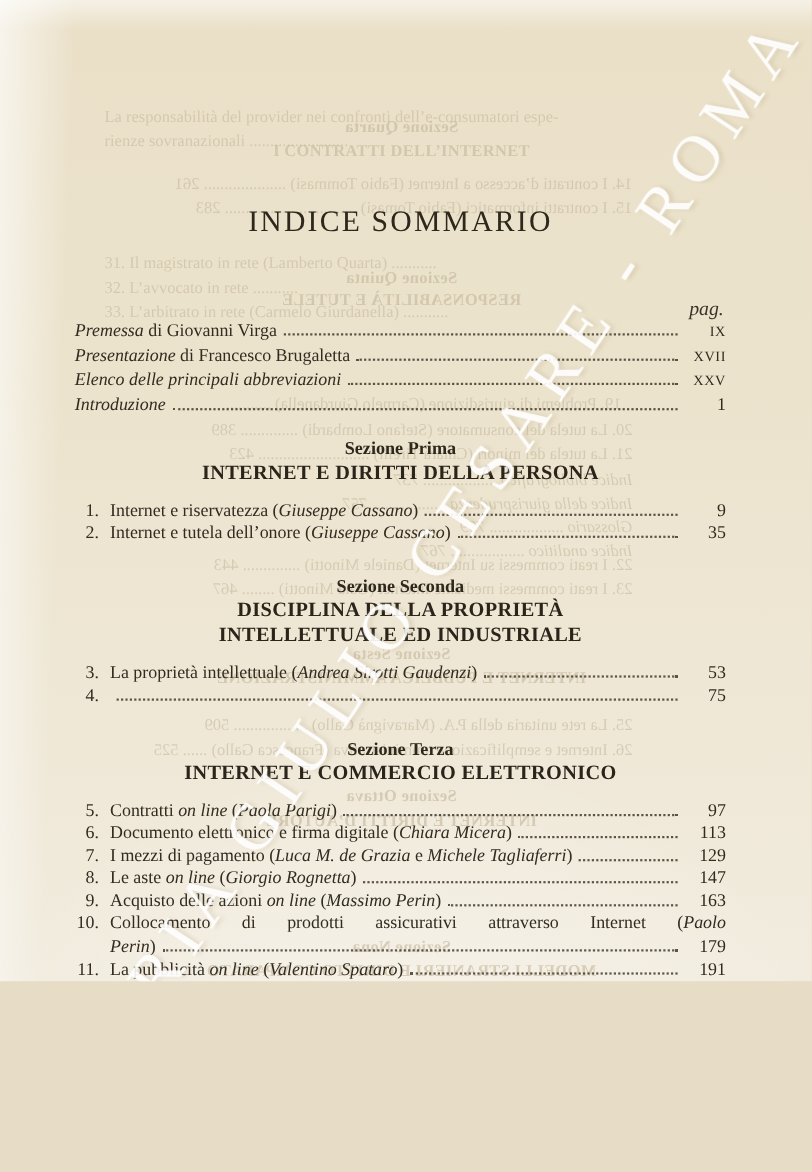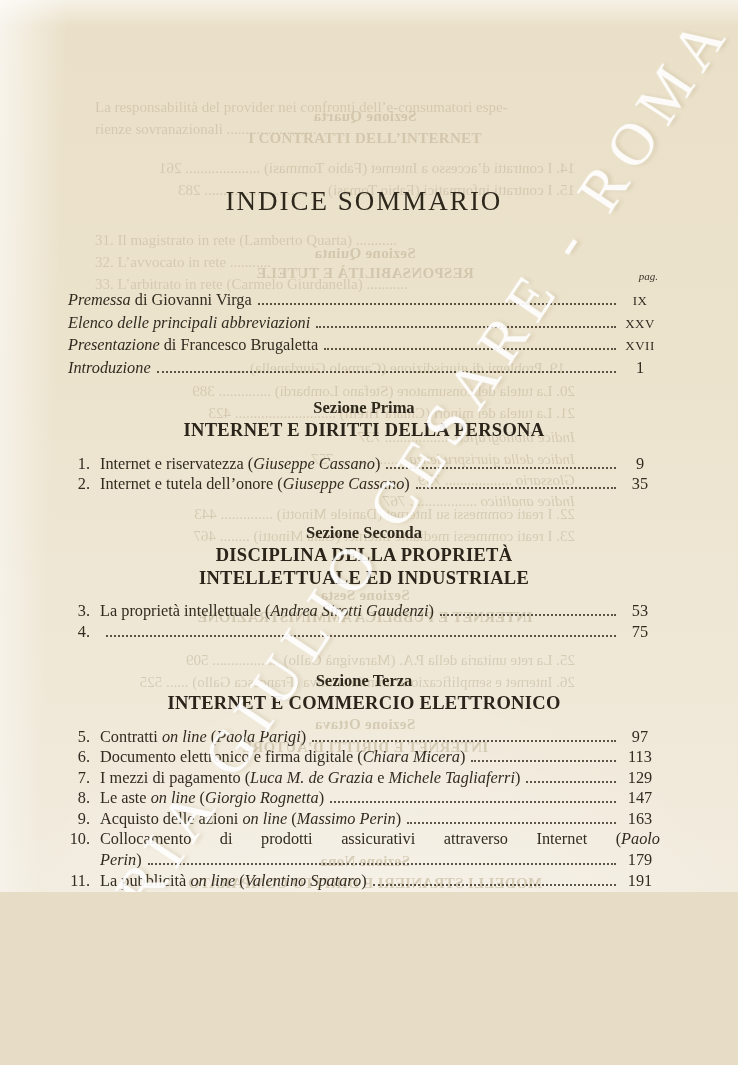--- a/index.html
+++ b/index.html
@@ -23,31 +23,31 @@
   .bleed .i{font-style:italic;}
   .bleed .mir{transform:scaleX(-1);}
   .bleed .c{text-align:center;}
   
   .content{position:absolute;left:68px;top:0;width:592px;height:100%;z-index:2;}
   .title{
     position:absolute;top:186px;left:0;right:0;text-align:center;
     font-size:27px;letter-spacing:2px;color:#2e271c;
   }
   .paglabel{
-    position:absolute;top:270px;right:2px;font-style:italic;font-size:11px;color:#3a332a;margin-left:13px;
+    position:absolute;top:270px;right:2px;font-style:italic;font-size:18px;color:#3a332a;margin-left:13px;
   }
   .fm{position:absolute;top:289px;left:0;right:0;}
   .row{display:flex;align-items:baseline;line-height:21.7px;font-size:16.3px;}
   .num{width:22px;flex:none;text-align:right;}
   .gap{width:10px;flex:none;}
   .txt{flex:none;white-space:nowrap;}
   .txt.justify{flex:1;text-align:justify;text-align-last:justify;white-space:normal;}
   .it{font-style:italic;}
   .dots{flex:1;min-width:14px;border-bottom:2px dotted rgba(58,50,38,.82);margin:0 4px 4px 6px;}
-  .pg{flex:none;width:40px;text-align:center;}
+  .pg{flex:none;width:40px;text-align:right;}
   .pg.roman{font-size:13px;letter-spacing:.5px;}
   .section{position:absolute;left:0;right:0;}
   .kicker{text-align:center;font-weight:bold;font-size:16.5px;line-height:23px;color:#2e271c;}
   .heading{text-align:center;font-weight:bold;font-size:18.5px;line-height:22.5px;letter-spacing:.3px;color:#2b241a;}
   .items{margin-top:12px;}
   .items .row{line-height:20.6px;}
   
   .watermark{
     position:absolute;left:-24px;top:1074px;z-index:3;
     transform-origin:0 0;transform:rotate(-56.5deg);
@@ -97,28 +97,28 @@
   <div class="content">
     <div class="title">INDICE SOMMARIO</div>
     <div class="paglabel">pag.</div>
     <div class="fm">
         <div class="row">
           <span class="txt"><span class="it">Premessa</span><span> di Giovanni Virga</span></span>
           <span class="dots"></span>
           <span class="pg roman">IX</span>
         </div>
         <div class="row">
+          <span class="txt"><span class="it">Presentazione</span><span> di Francesco Brugaletta</span></span>
+          <span class="dots"></span>
+          <span class="pg roman">XVII</span>
+        </div>
+        <div class="row">
           <span class="txt"><span class="it">Elenco delle principali abbreviazioni</span></span>
           <span class="dots"></span>
           <span class="pg roman">XXV</span>
-        </div>
-        <div class="row">
-          <span class="txt"><span class="it">Presentazione</span><span> di Francesco Brugaletta</span></span>
-          <span class="dots"></span>
-          <span class="pg roman">XVII</span>
         </div>
         <div class="row">
           <span class="txt"><span class="it">Introduzione</span></span>
           <span class="dots"></span>
           <span class="pg">1</span>
         </div>
       </div>
     <div id="sections">
         <div class="section" style="top: 396px;">
           <div class="kicker">Sezione Prima</div>

